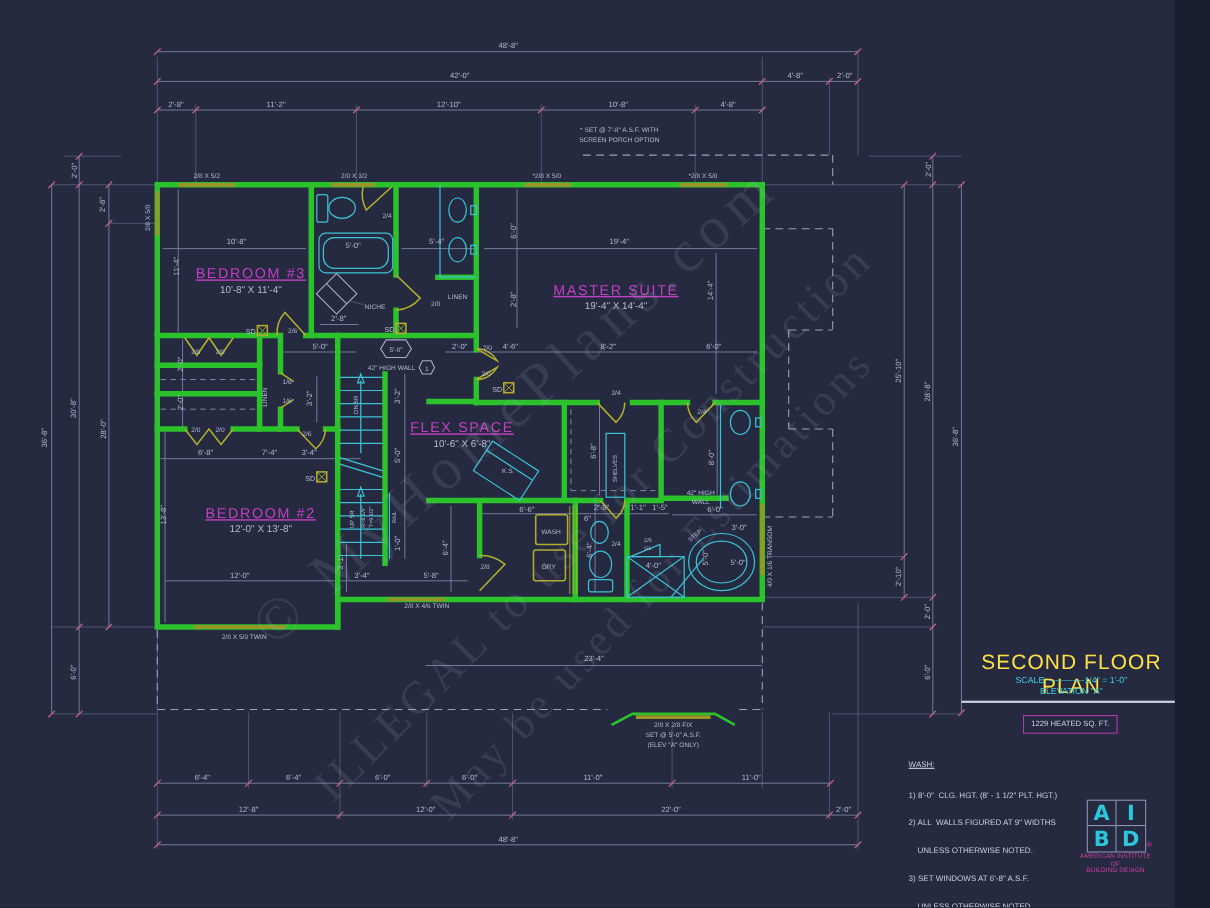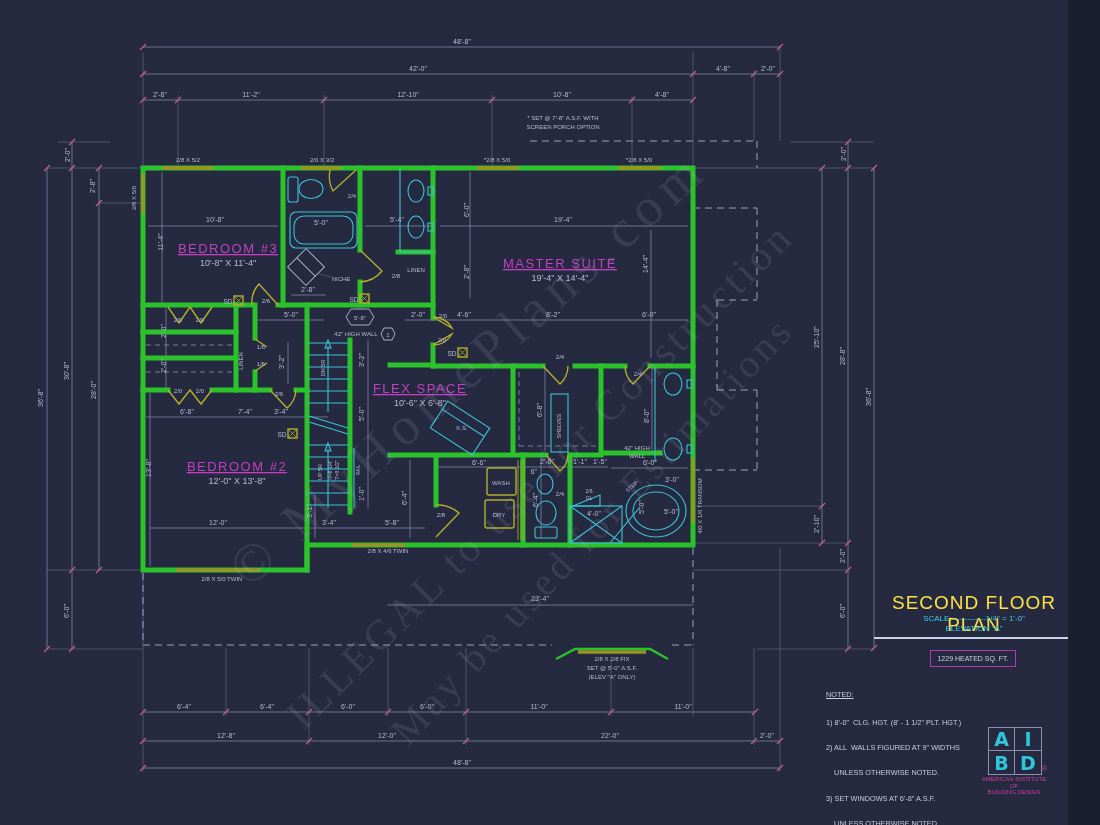--- a/index.html
+++ b/index.html
@@ -374,21 +374,21 @@
   <div class="wm" style="left:468px;top:368px;font-size:54px;letter-spacing:8px;transform:translate(-50%,-50%) rotate(-42deg);">© MyHomePlans.com</div>
   <div class="wm" style="left:540px;top:475px;font-size:42px;letter-spacing:4px;transform:translate(-50%,-50%) rotate(-45deg);">ILLEGAL to use for Construction</div>
   <div class="wm" style="left:592px;top:530px;font-size:40px;letter-spacing:4px;transform:translate(-50%,-50%) rotate(-47deg);">May be used for Estimations</div>
 
   <div class="rc title">SECOND FLOOR PLAN</div>
   <div class="rc scaleln">SCALE: ------------1/4" = 1'-0"</div>
   <div class="rc elevln">ELEVATION "A"</div>
   <div class="rc sqft">1229 HEATED SQ. FT.</div>
 
   <div class="rc notes">
-    <div class="hd">NOTED:</div>
+    <div class="hd">WASH:</div>
     <div>1) 8'-0"  CLG. HGT. (8' - 1 1/2" PLT. HGT.)</div>
     <div>2) ALL  WALLS FIGURED AT 9" WIDTHS</div>
     <div>    UNLESS OTHERWISE NOTED.</div>
     <div>3) SET WINDOWS AT 6'-8" A.S.F.</div>
     <div>    UNLESS OTHERWISE NOTED.</div>
     
     
     
     
     

